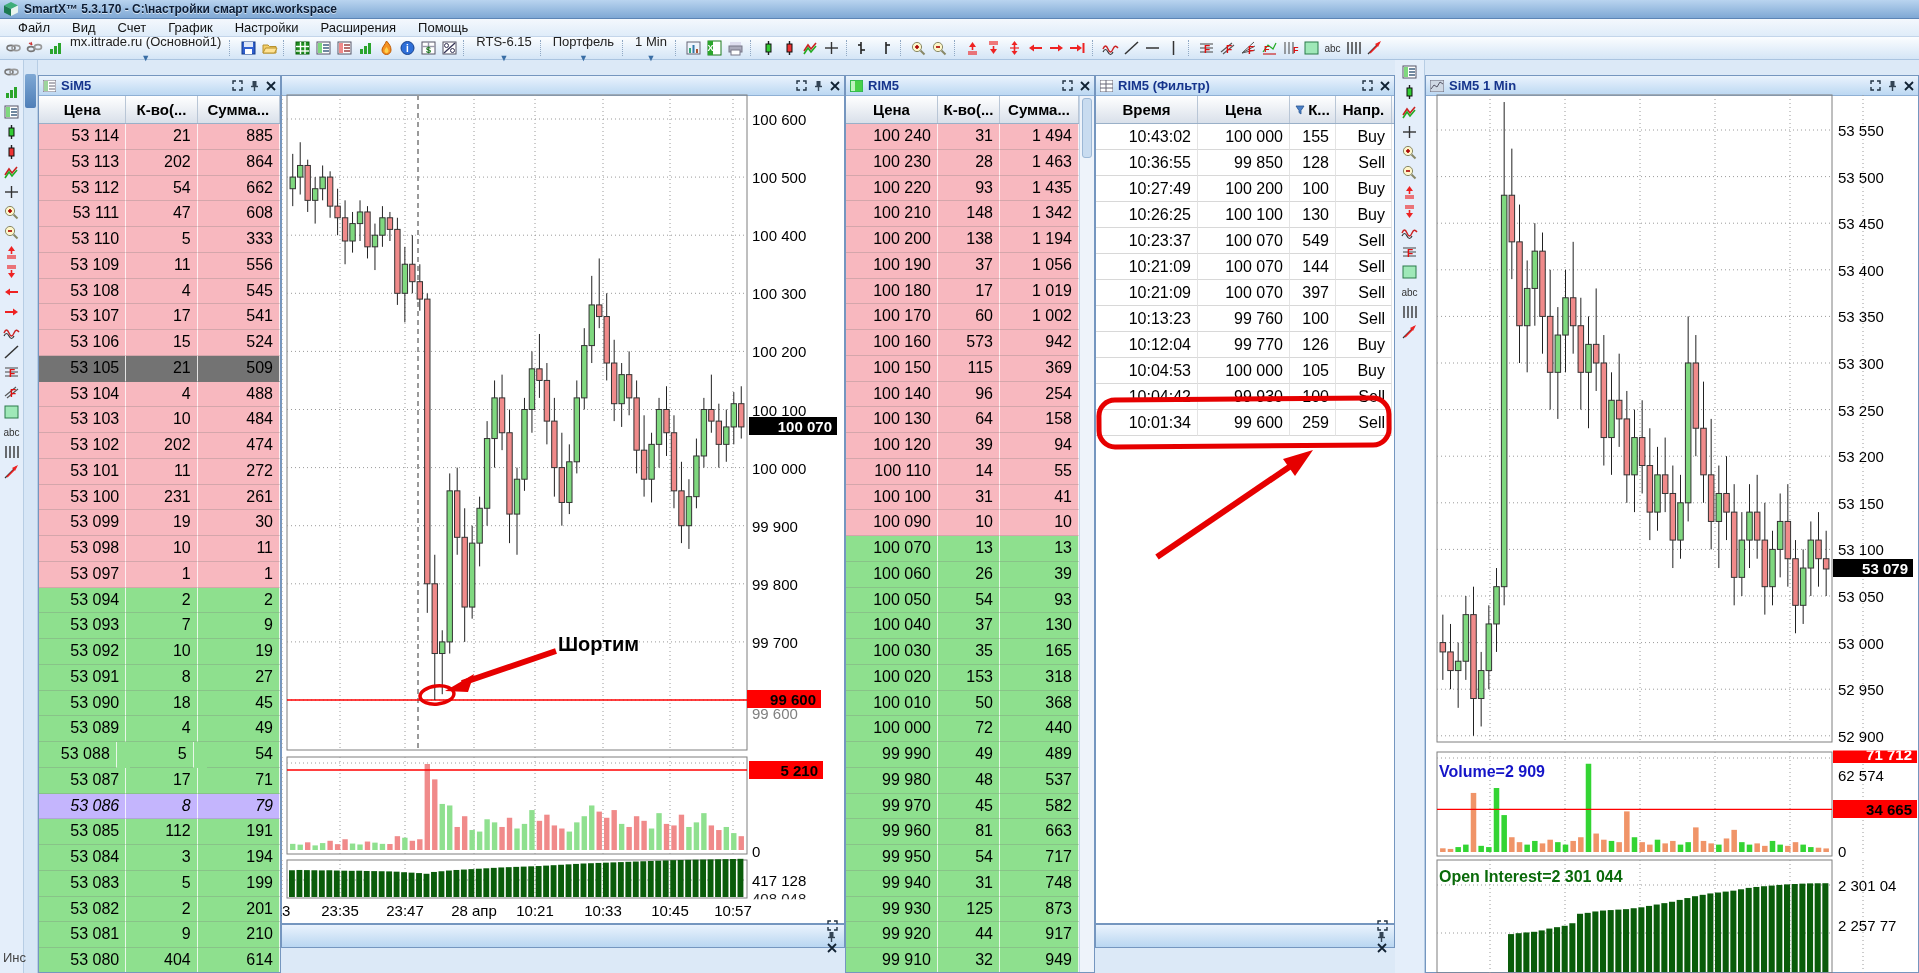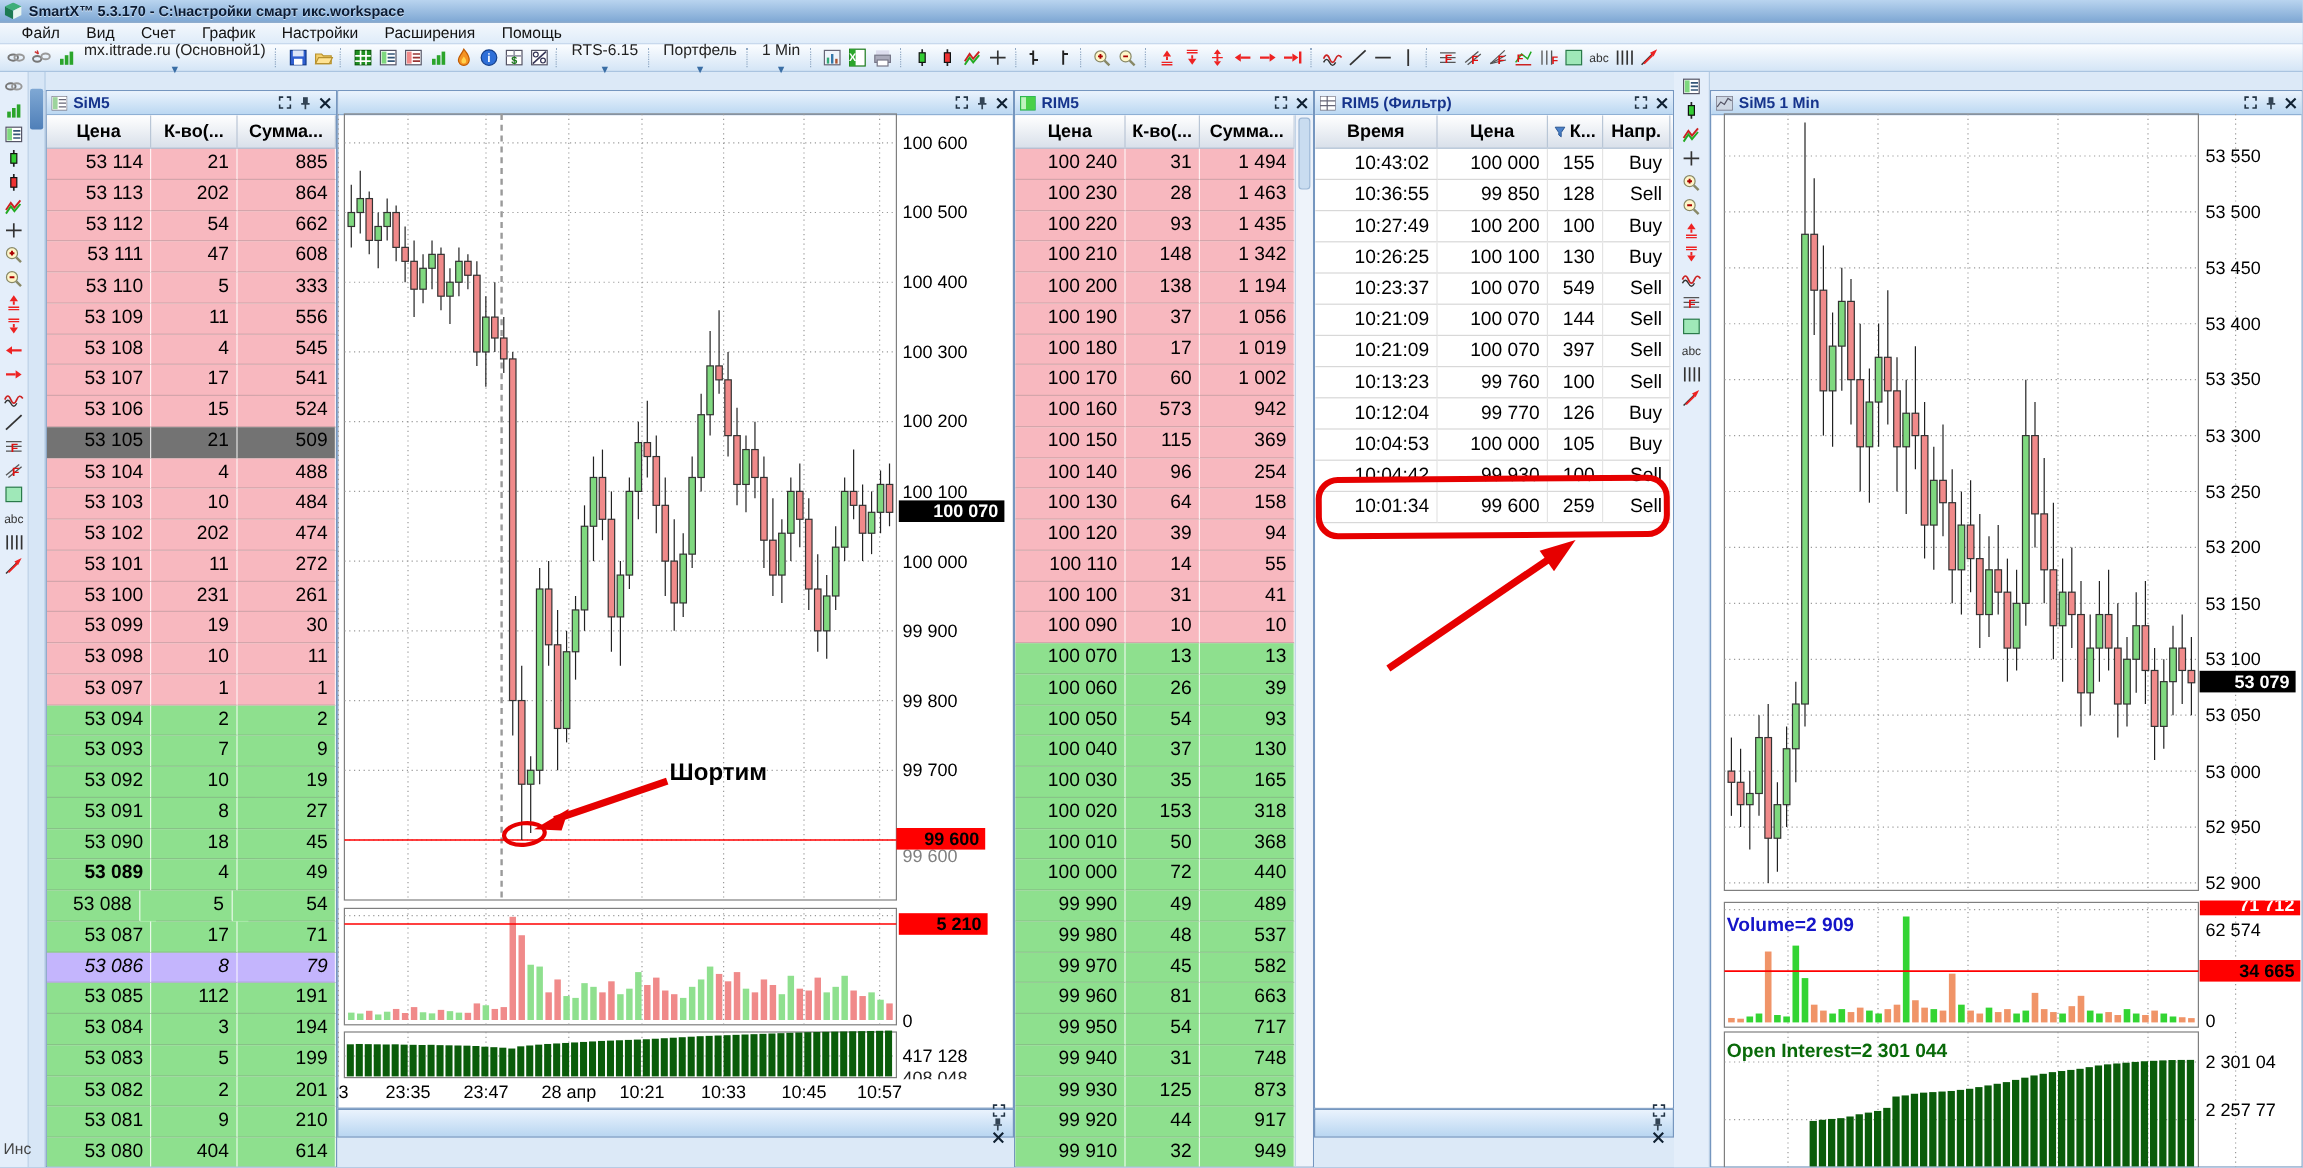--- a/index.html
+++ b/index.html
@@ -790,21 +790,21 @@
           <div class="c" style="width: 88px; line-height: 24.76px;">53&nbsp;091</div>
           <div class="c" style="width: 72px; line-height: 24.76px;">8</div>
           <div class="c" style="width: 83px; line-height: 24.76px;">27</div>
         </div>
         <div class="drow" style="height: 25.76px; background: rgb(142, 224, 142);">
           <div class="c" style="width: 88px; line-height: 24.76px;">53&nbsp;090</div>
           <div class="c" style="width: 72px; line-height: 24.76px;">18</div>
           <div class="c" style="width: 83px; line-height: 24.76px;">45</div>
         </div>
         <div class="drow" style="height: 25.76px; background: rgb(142, 224, 142);">
-          <div class="c" style="width: 88px; line-height: 24.76px; font-weight: bold;">53&nbsp;089</div>
+          <div class="c" style="width: 88px; line-height: 24.76px;">53&nbsp;089</div>
           <div class="c" style="width: 72px; line-height: 24.76px;">4</div>
           <div class="c" style="width: 83px; line-height: 24.76px;">49</div>
         </div>
         <div class="drow" style="height: 25.76px; background: rgb(142, 224, 142); gap: 13px;">
           <div class="c" style="width: 88px; line-height: 24.76px;">53&nbsp;088</div>
           <div class="c" style="width: 72px; line-height: 24.76px;">5</div>
           <div class="c" style="width: 83px; line-height: 24.76px;">54</div>
         </div>
         <div class="drow" style="height: 25.76px; background: rgb(142, 224, 142);">
           <div class="c" style="width: 88px; line-height: 24.76px;">53&nbsp;087</div>

